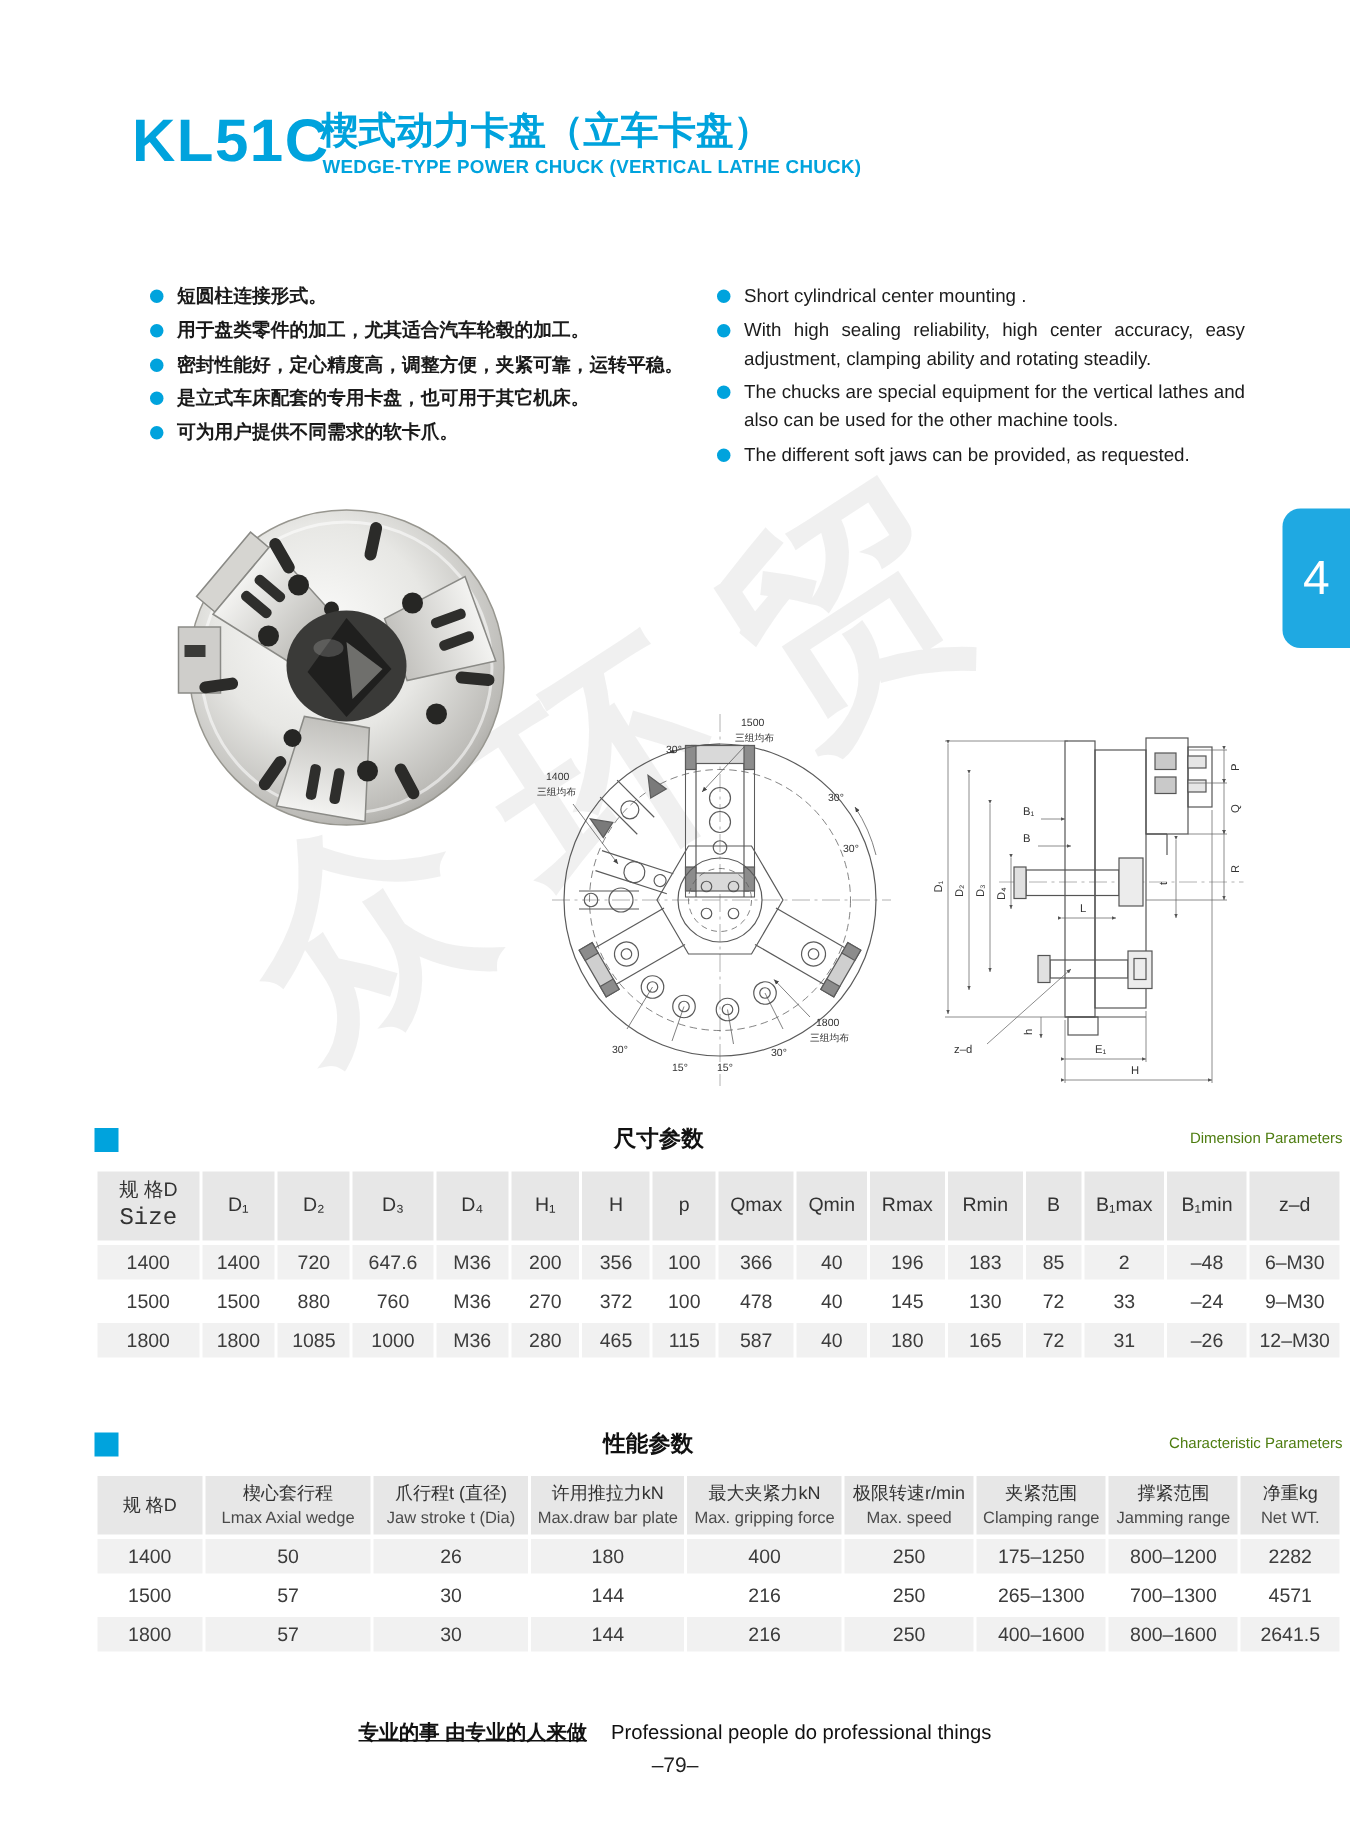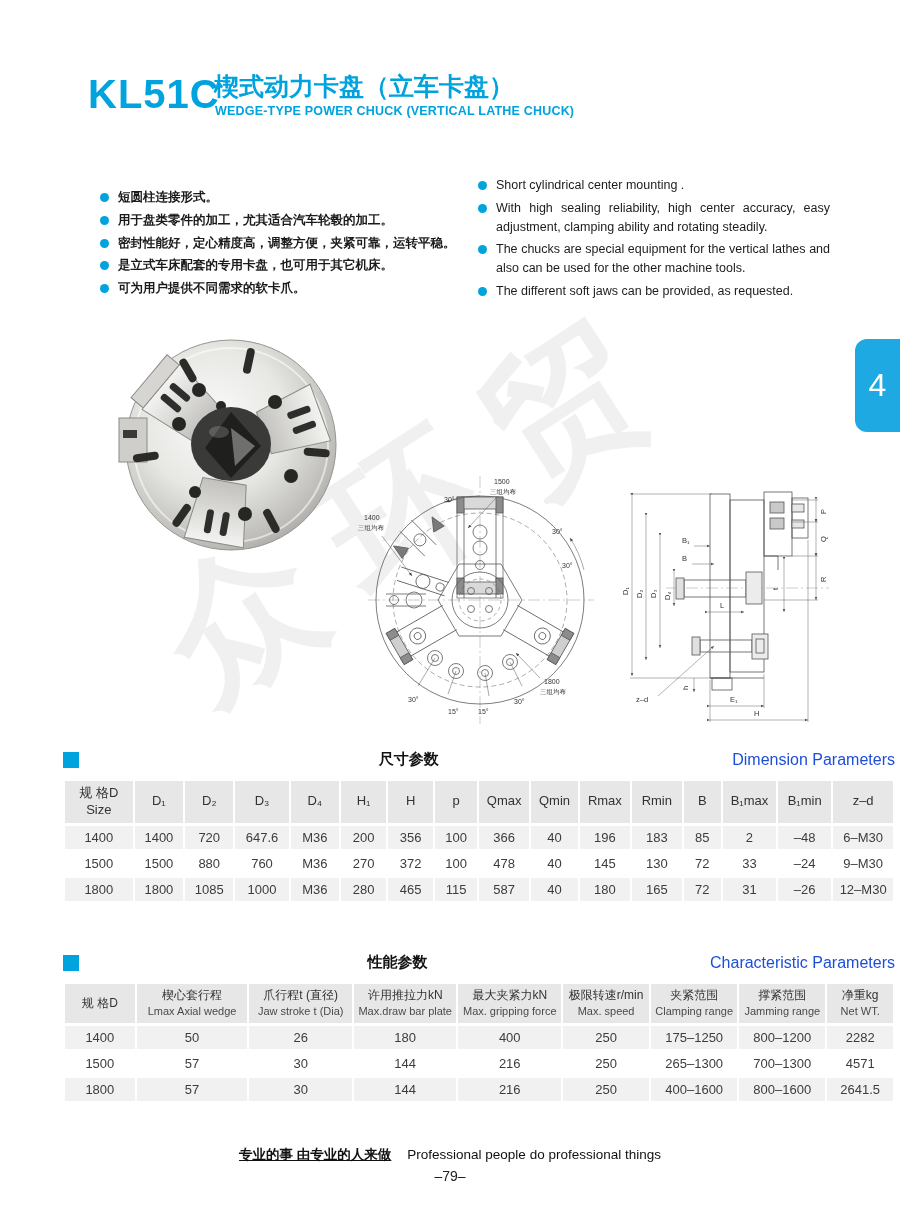--- a/index.html
+++ b/index.html
@@ -14,45 +14,45 @@
   .title-cn{position:absolute;left:214px;top:70px;font-size:25px;font-weight:bold;color:var(--accent);}
   .title-en{position:absolute;left:215px;top:104px;font-size:12.5px;font-weight:bold;color:var(--accent);letter-spacing:.2px;}
   :root{--accent:#00a3dd;--tab:#1fa9e2;}
   
   ul.features{position:absolute;margin:0;padding:0;list-style:none;z-index:2;}
   ul.features li{display:flex;margin:0 0 4px 0;font-size:12.5px;line-height:1.5;}
   ul.features .dot{flex:none;width:9px;height:9px;border-radius:50%;background:var(--accent);margin:5px 9px 0 0;}
   ul.features .ftxt{flex:1;}
   .feat-cn{left:100px;top:188px;width:360px;}
   .feat-cn .ftxt{font-weight:bold;color:#1a1a1a;}
-  .feat-en{left:478px;top:176px;width:352px;}
+  .feat-en{left:478px;top:188px;width:352px;}
   .feat-en .ftxt{color:#1c1c1c;text-align:justify;}
   
   .photo{position:absolute;left:103px;top:328px;width:258px;height:238px;z-index:1;}
   .front-drawing{position:absolute;left:356px;top:470px;width:248px;height:258px;z-index:1;}
   .side-drawing{position:absolute;left:614px;top:460px;width:262px;height:274px;z-index:1;}
   svg text{font-family:"Liberation Sans","DejaVu Sans",sans-serif;}
   .tab{position:absolute;left:855px;top:339px;width:45px;height:93px;background:var(--tab);
        border-radius:12px 0 0 12px;color:#fff;font-size:32px;display:flex;align-items:center;
        justify-content:center;z-index:3;}
   
   .tsec{position:absolute;left:63px;width:832px;z-index:2;}
   .sec1{top:750px;} .sec2{top:953px;}
   .sec-title{display:flex;align-items:center;margin-bottom:9px;justify-content:space-between;}
   .sec-title .sq{width:16px;height:16px;background:var(--accent);margin-right:16px;}
   .sec-title .t-cn{font-size:15px;font-weight:bold;color:#111;margin-right:10px;}
-  .sec-title .t-en{font-size:16px;color:#1d4ed8;}
+  .sec-title .t-en{font-size:10px;color:#4d7c0f;}
   table.params{width:100%;border-collapse:separate;border-spacing:2px 3px;table-layout:fixed;}
   table.params th{background:#e7e7e7;font-weight:normal;font-size:13px;color:#333;padding:4px 1px;line-height:1.3;}
   table.params td{font-size:13px;color:#3c3c3c;text-align:center;padding:4px 0;}
   table.params tr.g td{background:#f1f1f1;}
   table.params tr.w td{background:#fff;}
   #t2 th{font-size:12px;}
   #t2 .en{font-size:11px;color:#4a4a4a;}
-  #t1 .en{font-size:13px;color:#333;}
+  #t1 .en{font-size:16px;color:#333;font-family:Liberation Mono, monospace;}
   
   .slogan{position:absolute;left:0;top:1146px;width:100%;text-align:center;font-size:13.5px;color:#111;}
   .slogan .cn{font-weight:bold;margin-right:16px;text-decoration:underline;}
   .pagenum{position:absolute;left:0;top:1168px;width:100%;text-align:center;font-size:14px;color:#222;}
 </style>
 </head>
 <body>
 
 <div class="page">
 

